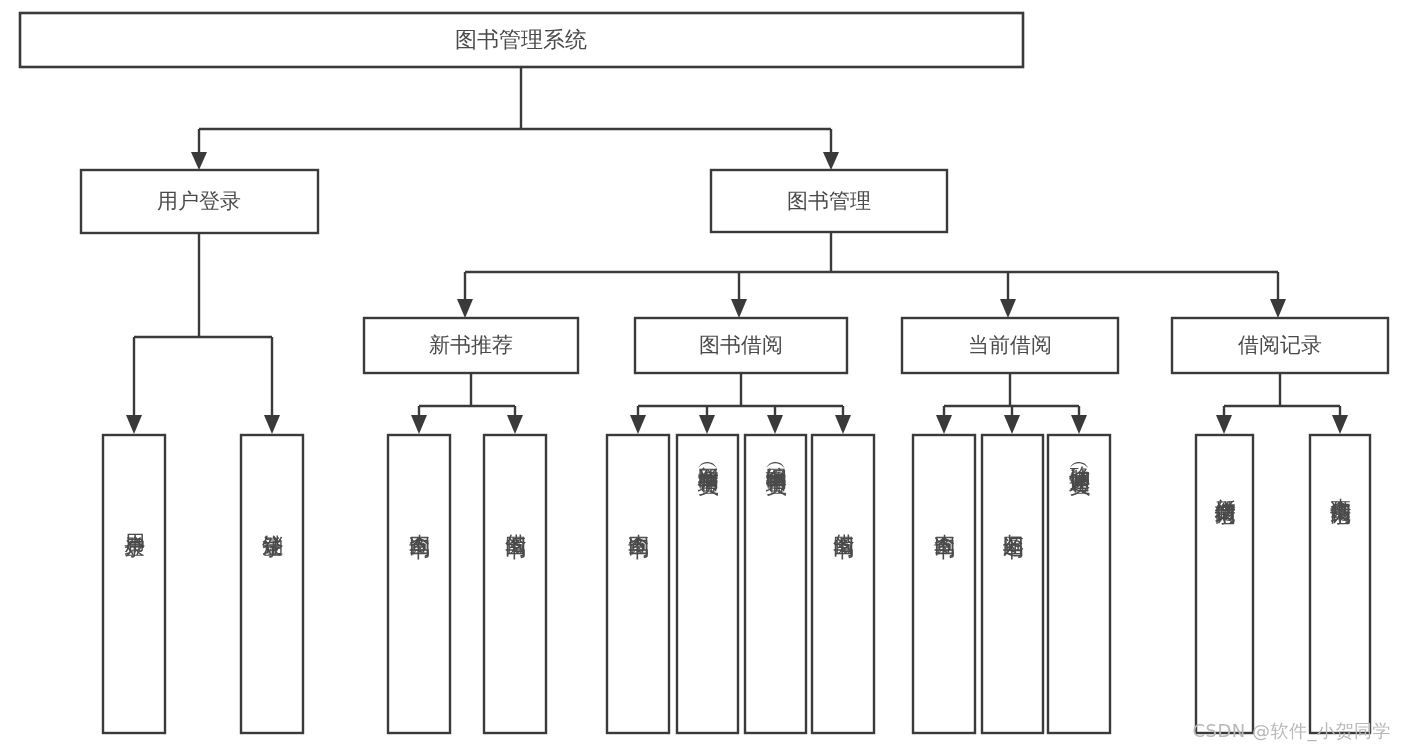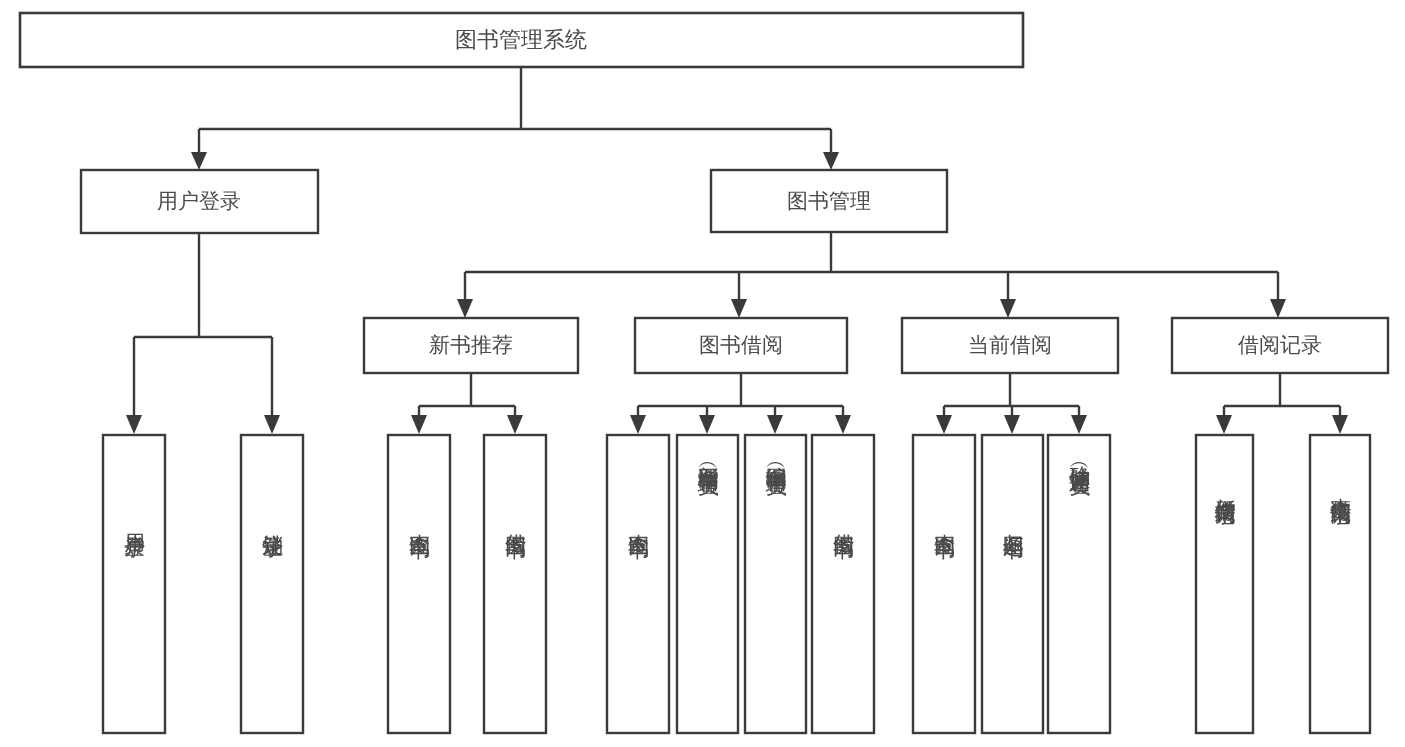--- a/index.html
+++ b/index.html
@@ -254,14 +254,15 @@
   <div class="leaf-label-wrap" style="left:1048px; top:435px; width:62px; height:298px;">
     <span class="leaf-label" style="margin-top:14px;">确认归还（管理员）</span>
   </div>
   <div class="leaf-label-wrap" style="left:1196px; top:435px; width:57px; height:298px;">
     <span class="leaf-label" style="margin-top:46px;">新增借阅记录</span>
   </div>
   <div class="leaf-label-wrap" style="left:1310px; top:435px; width:60px; height:298px;">
     <span class="leaf-label" style="margin-top:46px;">查询借阅记录</span>
   </div>
 
+  <div class="watermark">CSDN @软件_小贺同学</div>
 
 </div>
 
 </body></html>

